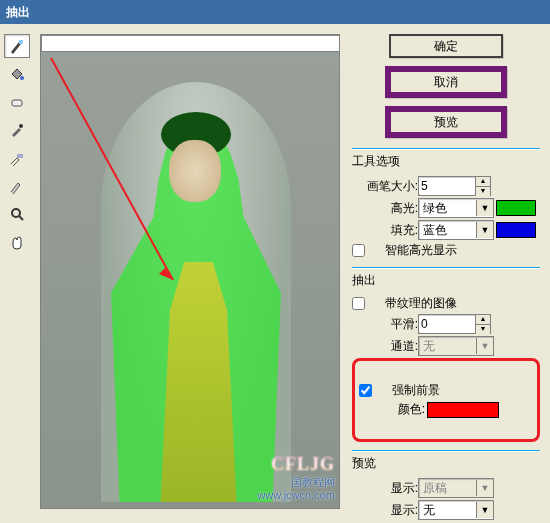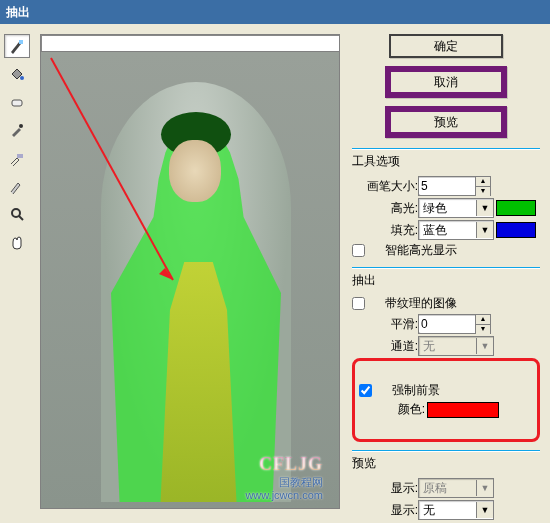--- a/index.html
+++ b/index.html
@@ -94,21 +94,21 @@
     border-radius: 45%;
   }
   .figure-hair {
     position:absolute; left:120px; top:60px; width:70px; height:45px;
     background:#105010; border-radius:50%;
   }
   .arrow-line {
     position:absolute; left:0; top:0; width:298px; height:456px; pointer-events:none;
   }
   .watermark {
-    position:absolute; right:16px; bottom:6px; font-size:11px; color:#406BA8; line-height:1.2; text-align:right;
+    position:absolute; right:4px; bottom:6px; font-size:11px; color:#406BA8; line-height:1.2; text-align:right;
     text-shadow:0 0 2px #fff;
   }
   .watermark .logo { font-family: serif; font-weight:bold; font-size:18px; background: linear-gradient(#B03080,#D0A020); -webkit-background-clip:text; color:transparent; letter-spacing:1px;}
   .rightpanel {
     flex: 1;
     padding: 10px 10px 0 4px;
     display: flex;
     flex-direction: column;
     gap: 4px;
   }

